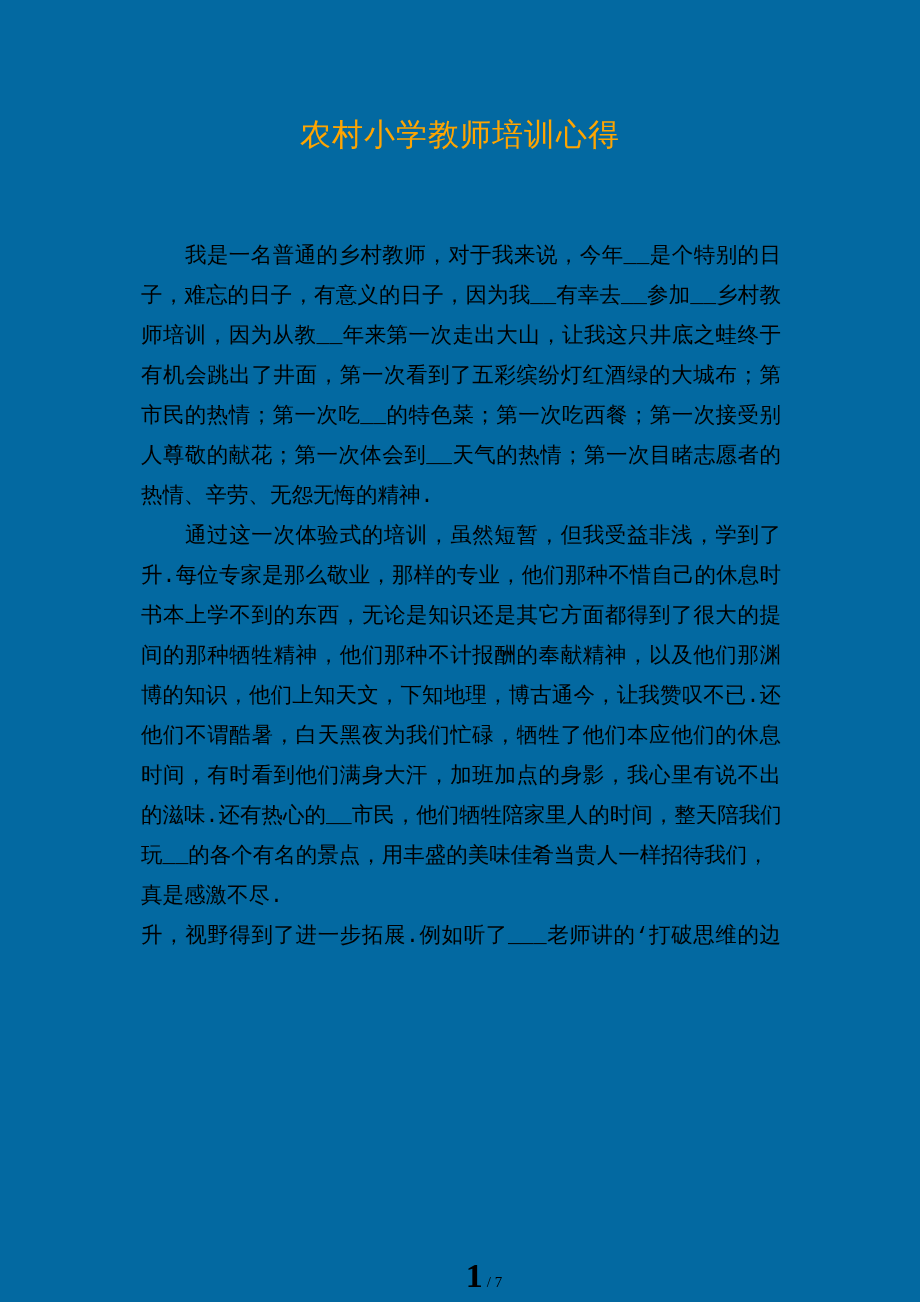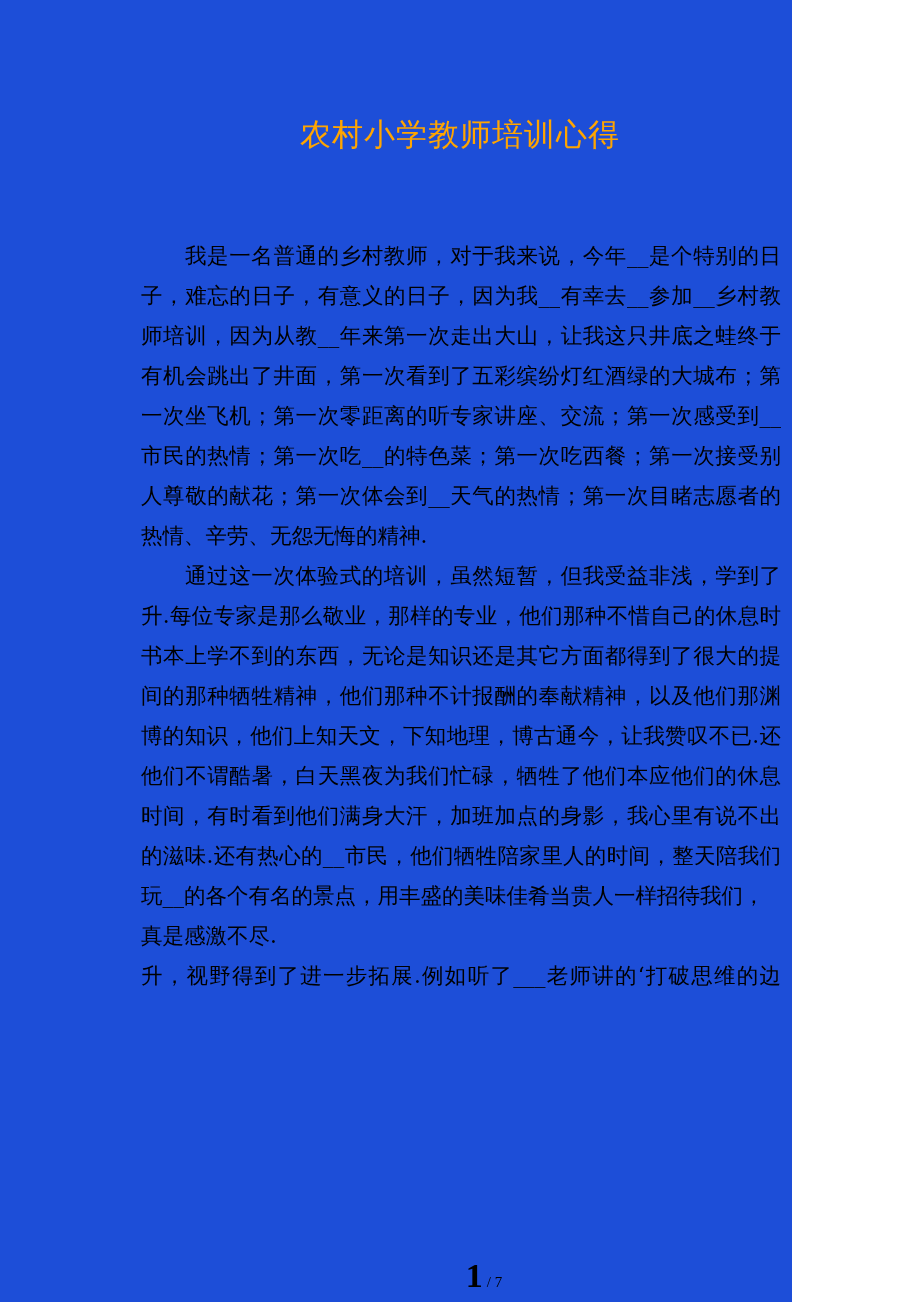--- a/index.html
+++ b/index.html
@@ -10,23 +10,23 @@
     body {
       width: 920px;
       height: 1302px;
       position: relative;
       overflow: hidden;
       font-family: "DejaVu Serif", "Liberation Serif", serif;
     }
     .page {
       position: absolute;
       left: 0; top: 0;
-      width: 792px;
+      width: 920px;
       height: 1302px;
-      background: #1d4ed8;
+      background: #0369a1;
     }
     .title {
       position: absolute;
       top: 112px;
       left: 0;
       width: 920px;
       text-align: center;
       font-size: 31px;
       line-height: 44px;
       color: #FFA500;
@@ -34,20 +34,21 @@
       font-family: "DejaVu Sans", "Liberation Sans", sans-serif;
     }
     .body-text {
       position: absolute;
       top: 236px;
       left: 141px;
       width: 640px;
       color: #000000;
       font-size: 21.5px;
       line-height: 40px;
+      font-family: Liberation Mono, monospace;
     }
     .body-text .line {
       display: block;
       white-space: nowrap;
       height: 40px;
       text-align: justify;
       text-align-last: justify;
     }
     .body-text .line.indent {
       padding-left: 44px;
@@ -81,21 +82,20 @@
 <div class="page">
 
   <div class="title">农村小学教师培训心得</div>
 
   <div class="body-text">
 
     <span class="line indent">我是一名普通的乡村教师，对于我来说，今年__是个特别的日</span>
     <span class="line">子，难忘的日子，有意义的日子，因为我__有幸去__参加__乡村教</span>
     <span class="line">师培训，因为从教__年来第一次走出大山，让我这只井底之蛙终于</span>
     <span class="line">有机会跳出了井面，第一次看到了五彩缤纷灯红酒绿的大城布；第</span>
-    <span class="line">一次坐飞机；第一次零距离的听专家讲座、交流；第一次感受到__</span>
     <span class="line">市民的热情；第一次吃__的特色菜；第一次吃西餐；第一次接受别</span>
     <span class="line">人尊敬的献花；第一次体会到__天气的热情；第一次目睹志愿者的</span>
     <span class="line last">热情、辛劳、无怨无悔的精神.</span>
 
     <span class="line indent">通过这一次体验式的培训，虽然短暂，但我受益非浅，学到了</span>
     <span class="line">升.每位专家是那么敬业，那样的专业，他们那种不惜自己的休息时</span>
     <span class="line">书本上学不到的东西，无论是知识还是其它方面都得到了很大的提</span>
     <span class="line">间的那种牺牲精神，他们那种不计报酬的奉献精神，以及他们那渊</span>
     <span class="line">博的知识，他们上知天文，下知地理，博古通今，让我赞叹不已.还</span>
 

